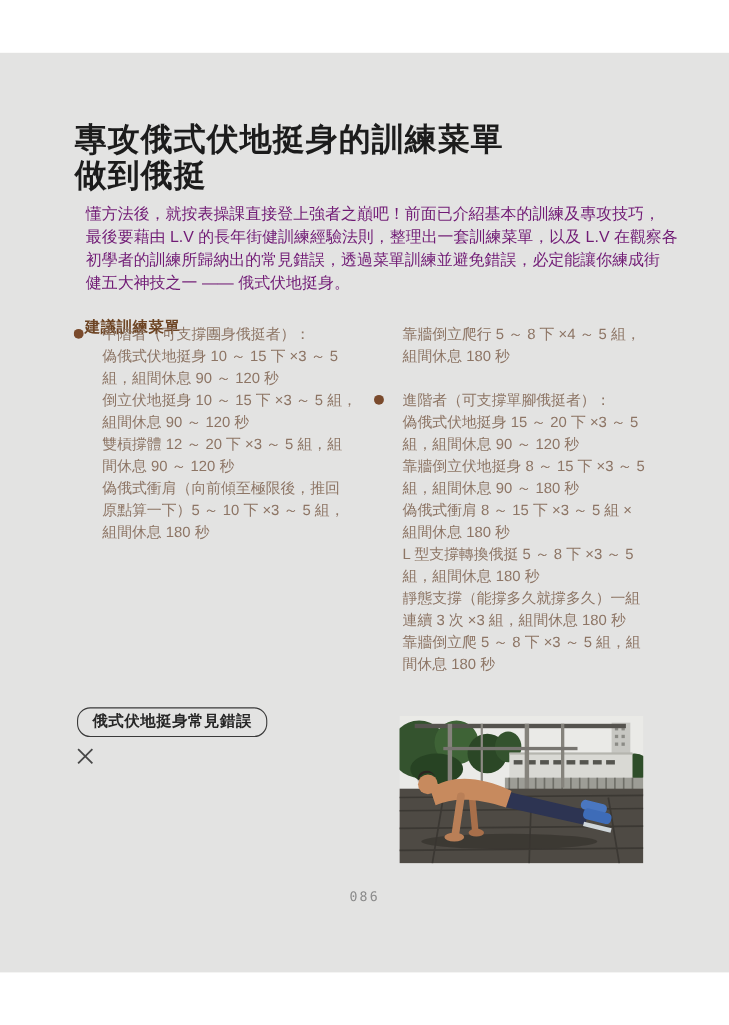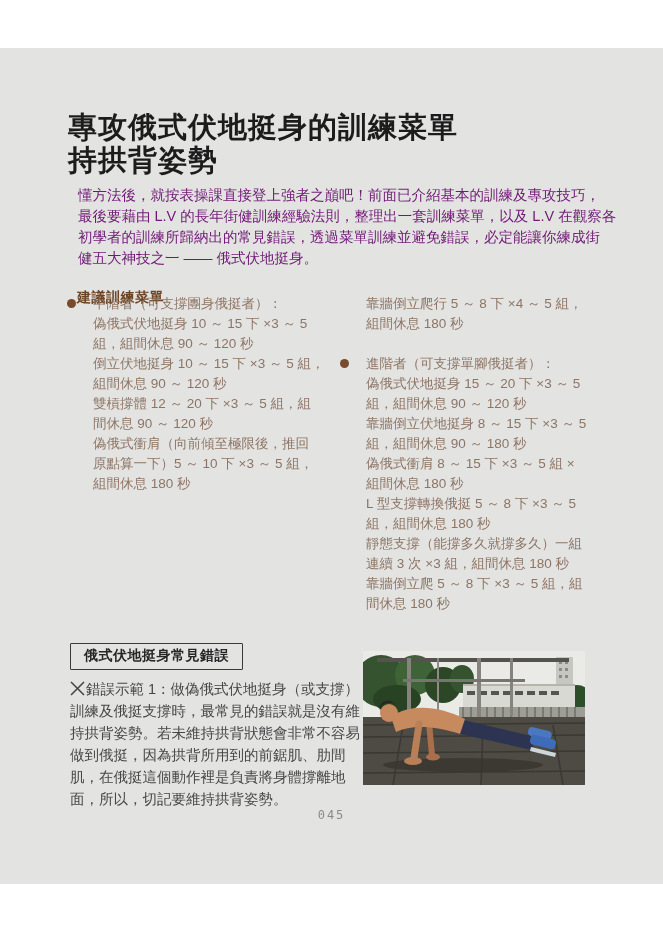--- a/index.html
+++ b/index.html
@@ -21,21 +21,21 @@
   .col-right{left:340px;width:270px;}
   .menu-item{position:relative;padding-left:26px;color:#8d7565;
              font-size:13.5px;line-height:20px;}
   .menu-item .dot{position:absolute;left:0;top:5px;width:9px;height:9px;border-radius:50%;
                   background:#7a4a2c;}
   .menu-item .txt{white-space:pre-line;}
   .mi-gap{margin-bottom:13px;}
   .mi-gap-lg{margin-bottom:20px;}
 
   .err-box{position:absolute;left:70px;top:643px;display:inline-block;
-           border:1.5px solid #3a3a3a;border-radius:1px;padding:3px 13px 4px 13px;
+           border:1.5px solid #3a3a3a;border-radius:12px;padding:3px 13px 4px 13px;
            color:#262626;font-size:14px;font-weight:bold;letter-spacing:.5px;background:transparent;}
 
   .err-par{position:absolute;left:70px;top:678px;width:312px;color:#474747;
            font-size:14.5px;line-height:22px;}
   .err-par .xmark{display:inline-block;width:15px;height:15px;margin-right:1px;
                   vertical-align:-2px;}
   .err-par .txt{white-space:pre-line;}
 
   .photo{position:absolute;left:363px;top:651px;width:222px;height:134px;overflow:hidden;}
   .photo svg{display:block;}
@@ -44,21 +44,21 @@
            color:#8b8b8b;font-size:12px;letter-spacing:2px;
            font-family:"DejaVu Sans Mono",monospace;}
 </style>
 </head>
 <body>
 
 <div class="canvas">
   <div class="paper"></div>
 
   <h1 class="title">專攻俄式伏地挺身的訓練菜單
-持拱背姿勢</h1>
+做到俄挺</h1>
 
   <p class="intro">懂方法後，就按表操課直接登上強者之巔吧！前面已介紹基本的訓練及專攻技巧，
 最後要藉由 L.V 的長年街健訓練經驗法則，整理出一套訓練菜單，以及 L.V 在觀察各
 初學者的訓練所歸納出的常見錯誤，透過菜單訓練並避免錯誤，必定能讓你練成街
 健五大神技之一 —— 俄式伏地挺身。</p>
 
   <div class="menu-heading">建議訓練菜單</div>
 
   <div class="col col-left">
     <div class="menu-item">
@@ -100,26 +100,21 @@
   </div>
 
   <div class="err-box">
     <span>俄式伏地挺身常見錯誤</span>
   </div>
 
   <div class="err-par">
     <svg class="xmark" viewBox="0 0 15 15">
       <line x1="1" y1="1" x2="14" y2="14" stroke="#474747" stroke-width="1.6"></line>
       <line x1="14" y1="1" x2="1" y2="14" stroke="#474747" stroke-width="1.6"></line>
-    </svg><span class="txt">錯誤示範 1：做偽俄式伏地挺身（或支撐）
-訓練及俄挺支撐時，最常見的錯誤就是沒有維
-持拱背姿勢。若未維持拱背狀態會非常不容易
-做到俄挺，因為拱背所用到的前鋸肌、肋間
-肌，在俄挺這個動作裡是負責將身體撐離地
-面，所以，切記要維持拱背姿勢。</span>
+    </svg>
   </div>
 
   <div class="photo">
     <svg viewBox="0 0 222 134" width="222" height="134">
 
       <rect x="0" y="0" width="222" height="70" fill="#eaeae7"></rect>
 
       <rect x="193" y="6" width="17" height="34" fill="#c7c7c2"></rect>
       <rect x="196" y="10" width="3" height="3" fill="#8b8b85"></rect>
         <rect x="202" y="10" width="3" height="3" fill="#8b8b85"></rect>
@@ -199,14 +194,14 @@
       <path d="M28,66 C46,53 74,54 102,68 L97,83 C70,74 48,74 33,81 Z" fill="#c78a5e"></path>
 
       <path d="M56,73 L51,107" stroke="#b97f57" stroke-width="7" stroke-linecap="round" fill="none"></path>
       <ellipse cx="50" cy="110" rx="9" ry="4" fill="#b97f57"></ellipse>
 
       <circle cx="26" cy="62" r="9" fill="#c78a5e"></circle>
       <path d="M17,60 A9,9 0 0 1 33,55 Q28,47 20,51 Q16,54 17,60 Z" fill="#2b2420"></path>
     </svg>
   </div>
 
-  <div class="pagenum">045</div>
+  <div class="pagenum">086</div>
 </div>
 
 </body></html>

